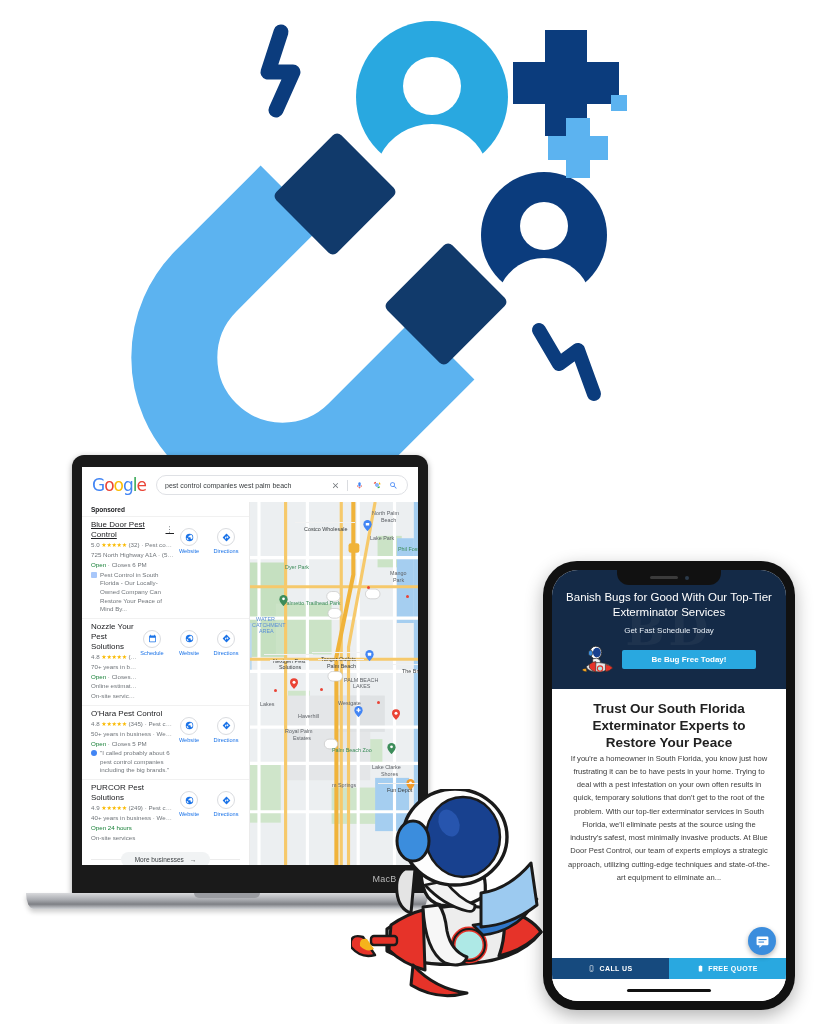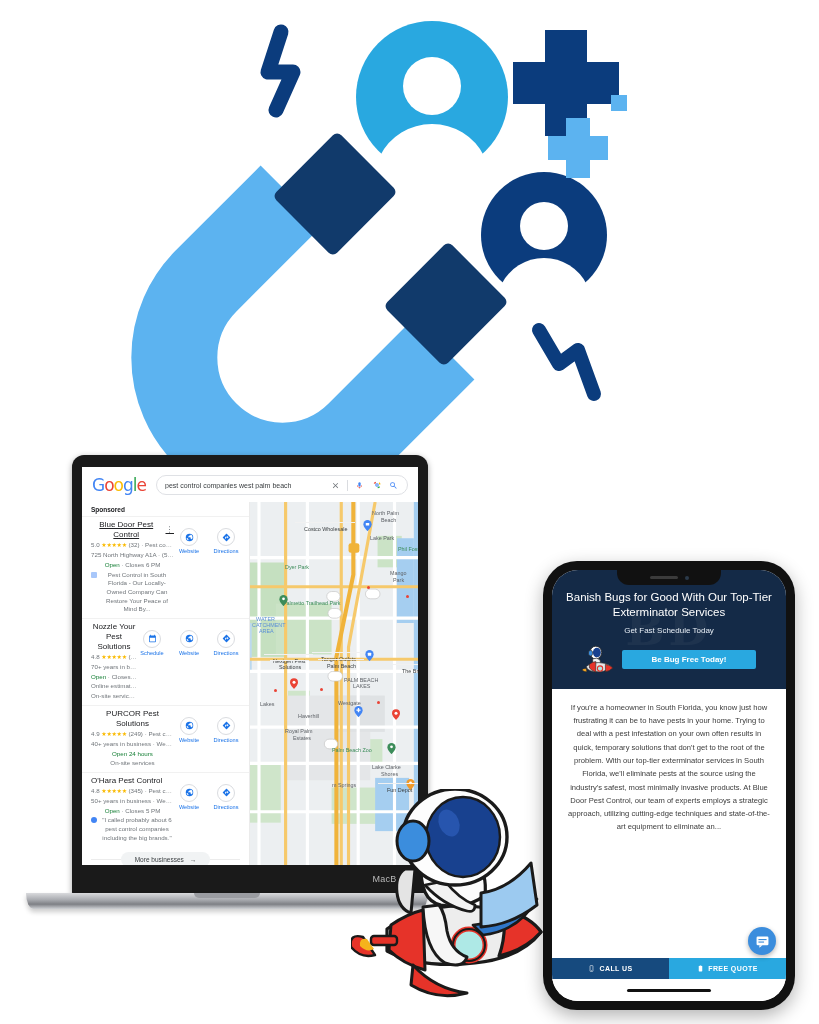--- a/index.html
+++ b/index.html
@@ -112,21 +112,21 @@
     overflow: hidden;
     border-right: 1px solid #ebebeb;
   }
   .sponsored-lbl { font-size: 6.5px; font-weight: 700; padding: 2px 9px 3px 9px; }
   .biz {
     padding: 3px 8px 4px 9px;
     display: flex;
     border-top: 1px solid #f1f1f1;
   }
   .biz:first-of-type { border-top: none; }
-  .biz-info { flex: 1; min-width: 0; text-align: center; }
+  .biz-info { flex: 1; min-width: 0; }
   .biz-name {
     font-size: 8px;
     color: #202124;
     line-height: 1.25;
     display:flex; align-items:center; gap:4px;
   }
   .biz-name.ad { text-decoration: underline; }
   .dots { color:#70757a; font-size:8px; letter-spacing:.5px; }
   .biz-line { font-size: 6.2px; color: #70757a; line-height: 1.55; white-space: nowrap; overflow:hidden; text-overflow: ellipsis; }
   .stars { color: #fabb05; letter-spacing: -0.3px; font-size: 6px; }
@@ -413,74 +413,74 @@
                       </svg>
                   </div>
                   <div class="act-lbl">Directions</div>
                 </div>
               </div>
             </div>
 
             <div class="biz">
               <div class="biz-info">
                 <div class="biz-name">
+                  <span>O'Hara Pest Control</span>
+                </div>
+                <div class="biz-line">
+                  <span>4.8</span>
+                  <span class="stars">★★★★★</span>
+                  <span>(345)</span>
+                  · <span>Pest control service</span>
+                </div>
+                <div class="biz-line">50+ years in business · West Palm Beach, FL, Unite...</div>
+                <div class="biz-line">
+                  <span class="open">Open</span>
+                  · <span>Closes 5 PM</span>
+                </div>
+                <div class="quoteline">
+                  <span class="q-av"></span>
+                  <span>"I called probably about 6 pest control companies including the big brands."</span>
+                </div>
+              </div>
+              <div class="biz-actions">
+                <div class="act">
+                  <div class="act-circle">
+                    <svg viewBox="0 0 24 24" width="9" height="9">
+                        <path d="M12 2a10 10 0 1 0 0 20 10 10 0 0 0 0-20zm-1 17.9A8 8 0 0 1 4.1 13H7v1a2 2 0 0 0 2 2v2a2 2 0 0 0 2 1.9zm6.9-2.9a2 2 0 0 0-1.9-1.5h-1v-3a1 1 0 0 0-1-1H8v-2h2a1 1 0 0 0 1-1V6.5h2a2 2 0 0 0 2-2v-.4a8 8 0 0 1 2.9 12.9z" fill="#1a73e8"></path>
+                      </svg>
+                  </div>
+                  <div class="act-lbl">Website</div>
+                </div>
+                <div class="act">
+                  <div class="act-circle">
+                    <svg viewBox="0 0 24 24" width="9" height="9">
+                        <path d="M21.7 11.3l-9-9a1 1 0 0 0-1.4 0l-9 9a1 1 0 0 0 0 1.4l9 9a1 1 0 0 0 1.4 0l9-9a1 1 0 0 0 0-1.4zM14 14.5V12h-4v3H8v-4a1 1 0 0 1 1-1h5V7.5l3.5 3.5z" fill="#1a73e8"></path>
+                      </svg>
+                  </div>
+                  <div class="act-lbl">Directions</div>
+                </div>
+              </div>
+            </div>
+
+            <div class="biz">
+              <div class="biz-info">
+                <div class="biz-name">
                   <span>PURCOR Pest Solutions</span>
                 </div>
                 <div class="biz-line">
                   <span>4.9</span>
                   <span class="stars">★★★★★</span>
                   <span>(249)</span>
                   · <span>Pest control service</span>
                 </div>
                 <div class="biz-line">40+ years in business · West Palm Beach, FL, Unite...</div>
                 <div class="biz-line">
                   <span class="open">Open 24 hours</span>
                 </div>
                 <div class="biz-line">On-site services</div>
-              </div>
-              <div class="biz-actions">
-                <div class="act">
-                  <div class="act-circle">
-                    <svg viewBox="0 0 24 24" width="9" height="9">
-                        <path d="M12 2a10 10 0 1 0 0 20 10 10 0 0 0 0-20zm-1 17.9A8 8 0 0 1 4.1 13H7v1a2 2 0 0 0 2 2v2a2 2 0 0 0 2 1.9zm6.9-2.9a2 2 0 0 0-1.9-1.5h-1v-3a1 1 0 0 0-1-1H8v-2h2a1 1 0 0 0 1-1V6.5h2a2 2 0 0 0 2-2v-.4a8 8 0 0 1 2.9 12.9z" fill="#1a73e8"></path>
-                      </svg>
-                  </div>
-                  <div class="act-lbl">Website</div>
-                </div>
-                <div class="act">
-                  <div class="act-circle">
-                    <svg viewBox="0 0 24 24" width="9" height="9">
-                        <path d="M21.7 11.3l-9-9a1 1 0 0 0-1.4 0l-9 9a1 1 0 0 0 0 1.4l9 9a1 1 0 0 0 1.4 0l9-9a1 1 0 0 0 0-1.4zM14 14.5V12h-4v3H8v-4a1 1 0 0 1 1-1h5V7.5l3.5 3.5z" fill="#1a73e8"></path>
-                      </svg>
-                  </div>
-                  <div class="act-lbl">Directions</div>
-                </div>
-              </div>
-            </div>
-
-            <div class="biz">
-              <div class="biz-info">
-                <div class="biz-name">
-                  <span>O'Hara Pest Control</span>
-                </div>
-                <div class="biz-line">
-                  <span>4.8</span>
-                  <span class="stars">★★★★★</span>
-                  <span>(345)</span>
-                  · <span>Pest control service</span>
-                </div>
-                <div class="biz-line">50+ years in business · West Palm Beach, FL, Unite...</div>
-                <div class="biz-line">
-                  <span class="open">Open</span>
-                  · <span>Closes 5 PM</span>
-                </div>
-                <div class="quoteline">
-                  <span class="q-av"></span>
-                  <span>"I called probably about 6 pest control companies including the big brands."</span>
-                </div>
               </div>
               <div class="biz-actions">
                 <div class="act">
                   <div class="act-circle">
                     <svg viewBox="0 0 24 24" width="9" height="9">
                         <path d="M12 2a10 10 0 1 0 0 20 10 10 0 0 0 0-20zm-1 17.9A8 8 0 0 1 4.1 13H7v1a2 2 0 0 0 2 2v2a2 2 0 0 0 2 1.9zm6.9-2.9a2 2 0 0 0-1.9-1.5h-1v-3a1 1 0 0 0-1-1H8v-2h2a1 1 0 0 0 1-1V6.5h2a2 2 0 0 0 2-2v-.4a8 8 0 0 1 2.9 12.9z" fill="#1a73e8"></path>
                       </svg>
                   </div>
                   <div class="act-lbl">Website</div>
                 </div>
@@ -680,20 +680,21 @@
           <path d="M14 40 q6 -5 12 -5 l0 20 q-8 -3 -12 -8z" fill="#e63329" stroke="#2b2b2b" stroke-width="1.2"></path>
           <path d="M44 40 q10 2 14 7 q-6 6 -14 7z" fill="#e63329" stroke="#2b2b2b" stroke-width="1.2"></path>
           <circle cx="34" cy="48" r="5" fill="#aee9e6" stroke="#e63329" stroke-width="2"></circle>
           <path d="M8 48 q-6 -1 -8 3 q5 4 9 3z" fill="#f5a623" stroke="#2b2b2b" stroke-width="1"></path>
         </svg>
         <button class="ph-cta">Be Bug Free Today!</button>
       </div>
     </div>
 
     <div class="ph-body">
+      <div class="ph-h2">Trust Our South Florida Exterminator Experts to Restore Your Peace</div>
       <div class="ph-p">If you're a homeowner in South Florida, you know just how frustrating it can be to have pests in your home. Trying to deal with a pest infestation on your own often results in quick, temporary solutions that don't get to the root of the problem. With our top-tier exterminator services in South Florida, we'll eliminate pests at the source using the industry's safest, most minimally invasive products. At Blue Door Pest Control, our team of experts employs a strategic approach, utilizing cutting-edge techniques and state-of-the-art equipment to eliminate an...</div>
     </div>
 
     <div class="chat-fab">
       <svg viewBox="0 0 24 24" width="15" height="15">
         <rect x="2.5" y="4" width="19" height="14" rx="2" fill="#fff"></rect>
         <rect x="5.5" y="8" width="13" height="1.8" fill="#3b8ddd"></rect>
         <rect x="5.5" y="12" width="9" height="1.8" fill="#3b8ddd"></rect>
         <path d="M7 18 l0 4 l5 -4z" fill="#fff"></path>
       </svg>

